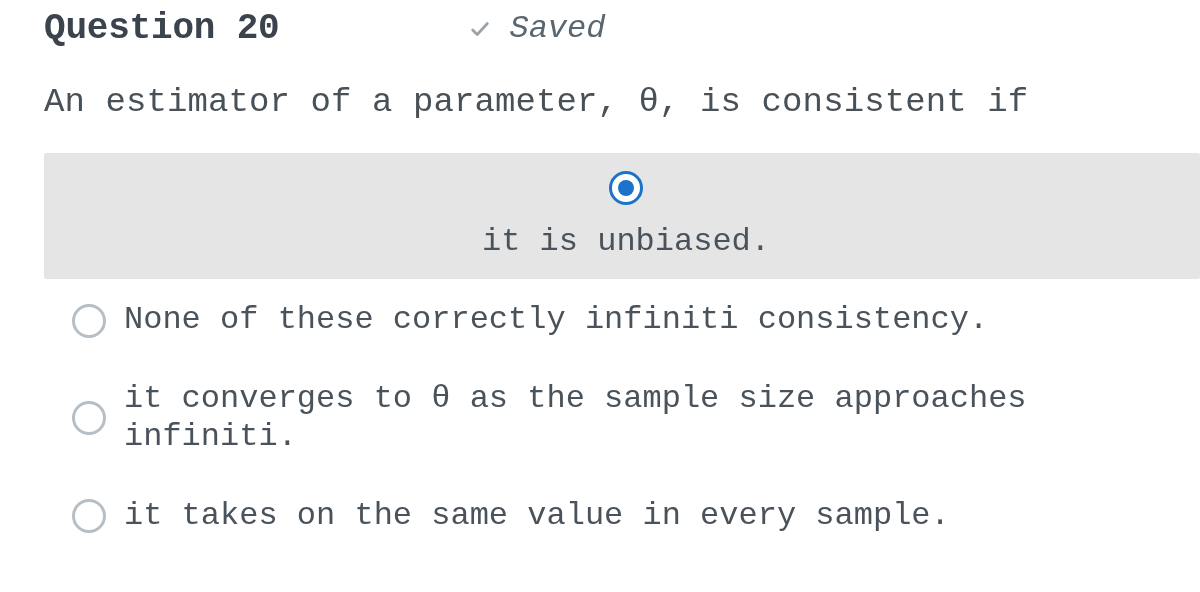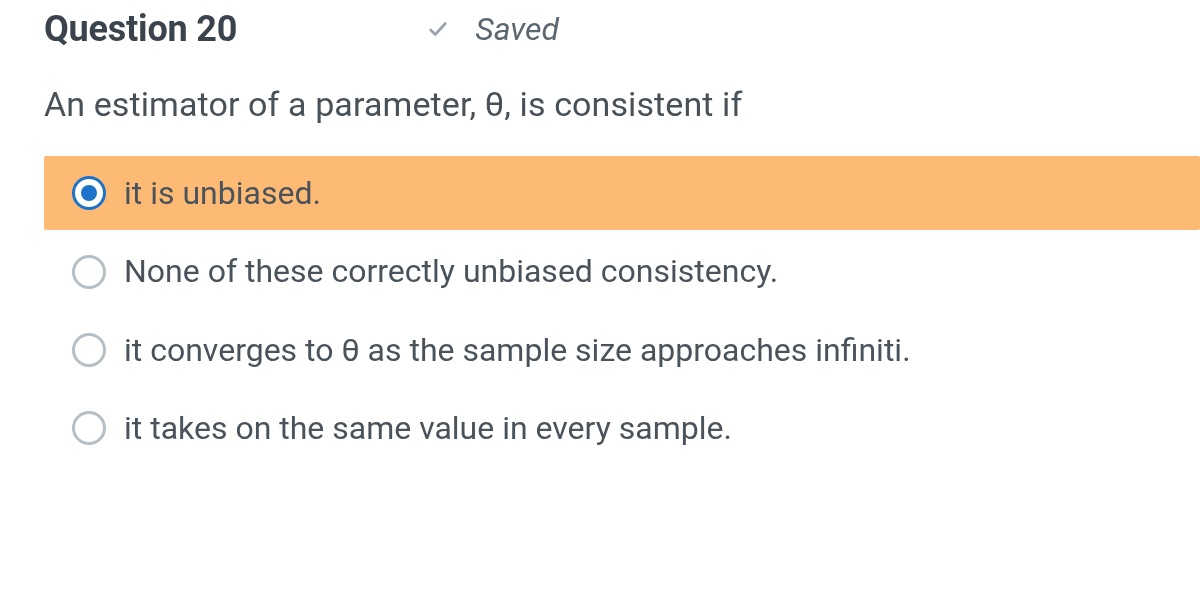--- a/index.html
+++ b/index.html
@@ -5,38 +5,39 @@
   * { box-sizing: border-box; }
   html, body {
     margin: 0; padding: 0;
     width: 1200px; height: 592px;
     background: #ffffff;
     font-family: -apple-system, BlinkMacSystemFont, "Segoe UI", Roboto, "Helvetica Neue", Arial, sans-serif;
     color: #3f4a54;
   }
   .container {
     padding: 8px 0 0 0;
+    font-family: Liberation Mono, monospace;
   }
   .header {
     display: flex;
     align-items: center;
     padding: 0 0 0 44px;
     gap: 190px;
     margin-bottom: 34px;
   }
   .q-title {
     font-size: 36px;
     font-weight: 700;
     color: #3b444d;
     letter-spacing: -0.2px;
   }
   .saved {
     display: flex;
     align-items: center;
-    gap: 26px;
+    gap: 18px;
   }
   .saved-check {
     width: 22px; height: 22px;
     display: inline-flex;
     align-items: center; justify-content: center;
   }
   .saved-check svg { display: block; }
   .saved-text {
     font-size: 32px;
     font-style: italic;
@@ -58,21 +59,22 @@
   .option {
     display: flex;
     align-items: center;
     gap: 18px;
     padding: 18px 20px 18px 28px;
     font-size: 32px;
     color: #4a535b;
     border-radius: 2px;
   }
   .option.selected {
-    background: #fdba74;
+    background: #e5e5e5;
+    flex-direction: column;
   }
   .radio {
     width: 34px; height: 34px;
     border-radius: 50%;
     border: 3px solid #b6bec6;
     display: inline-flex;
     align-items: center; justify-content: center;
     flex: 0 0 auto;
     background: #fff;
   }
@@ -114,21 +116,21 @@
 
     <div class="option selected">
       <span class="radio">
           <span class="dot"></span>
         </span>
       <span class="opt-label">it is unbiased.</span>
     </div>
 
     <div class="option">
       <span class="radio"></span>
-      <span class="opt-label">None of these correctly unbiased consistency.</span>
+      <span class="opt-label">None of these correctly infiniti consistency.</span>
     </div>
 
 
     <div class="option">
       <span class="radio"></span>
       <span class="opt-label">it converges to θ as the sample size approaches infiniti.</span>
     </div>
 
     <div class="option">
       <span class="radio"></span>

